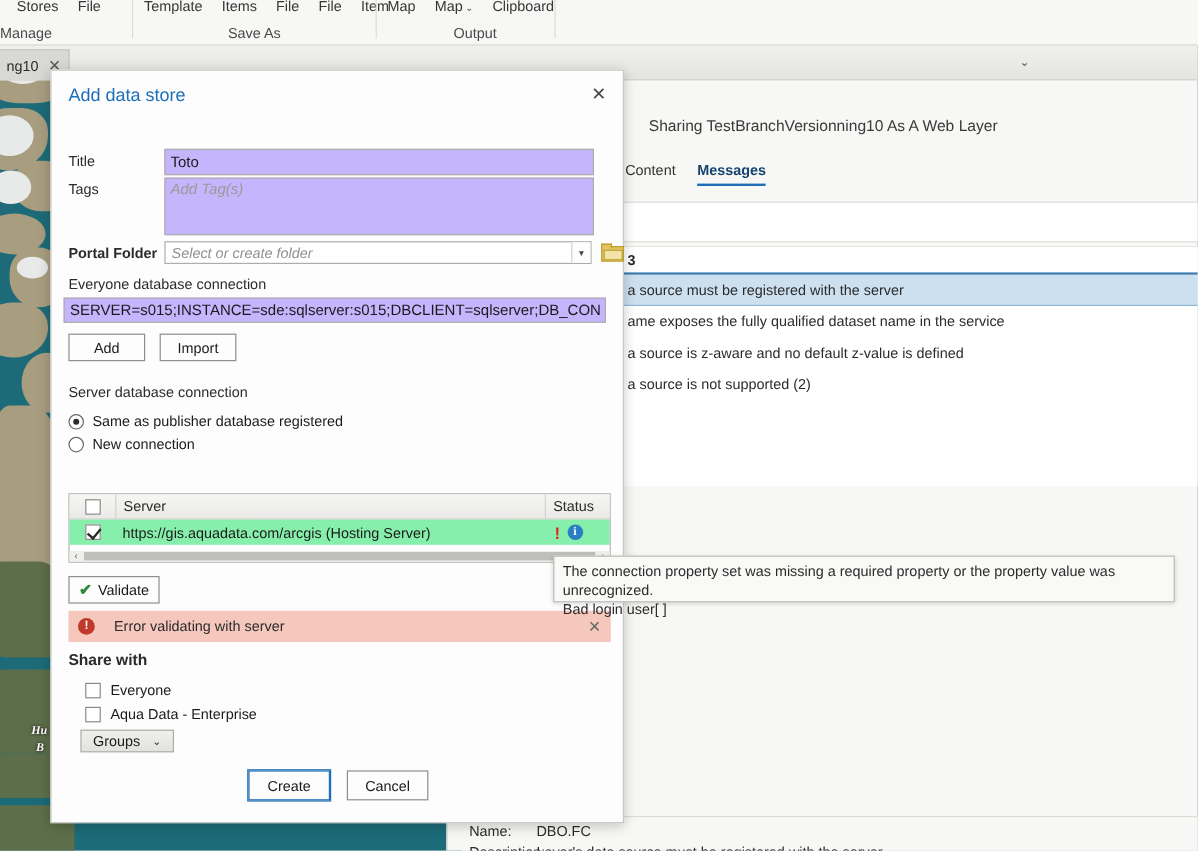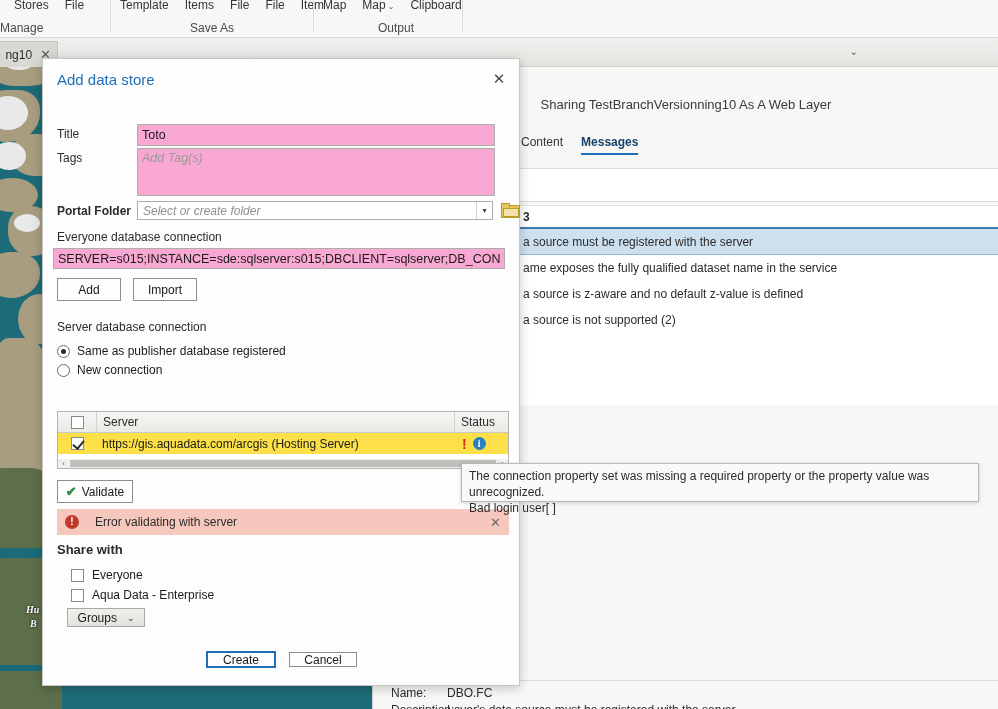--- a/index.html
+++ b/index.html
@@ -139,21 +139,21 @@
     text-align: center; line-height: 20px; font-size: 15px; color: #4a4a4a;
   }
   .dlg-sub {
     position: absolute; left: 14px; top: 44px; font-size: 12px; color: #2b2b2b;
   }
 
   .frow { position: absolute; display: flex; align-items: flex-start; }
   .flabel { font-size: 12px; color: #2b2b2b; padding-top: 3px; }
 
   .tinput {
-    border: 1px solid #adadaa; background: #f9a8d4; font-size: 12.5px;
+    border: 1px solid #adadaa; background: #c4b5fd; font-size: 12.5px;
     padding: 2px 4px; color: #1a1a1a; font-family: "Liberation Sans", sans-serif;
     outline: none; border-radius: 0;
   }
   .tinput::placeholder { color: #9a9a96; font-style: italic; }
 
   .combo {
     position: relative; border: 1px solid #adadaa; background: #fff; height: 19px;
   }
   .combo .ctext {
     position: absolute; left: 5px; top: 2px; font-size: 12px;
@@ -217,21 +217,21 @@
   .grid-head {
     display: flex; height: 21px; background: linear-gradient(180deg,#f6f6f4,#e9e9e6);
     border-bottom: 1px solid #c8c8c4; align-items: center;
   }
   .gh-chk { width: 38px; display: flex; justify-content: center; }
   .gh-srv { flex: 1; font-size: 12px; color: #2b2b2b; padding-left: 6px;
             border-left: 1px solid #d2d2ce; height: 21px; line-height: 21px; }
   .gh-st  { width: 54px; font-size: 12px; color: #2b2b2b; padding-left: 6px;
             border-left: 1px solid #d2d2ce; height: 21px; line-height: 21px; }
   .grid-row {
-    display: flex; height: 21px; background: #fde047; align-items: center;
+    display: flex; height: 21px; background: #86efac; align-items: center;
   }
   .gr-chk { width: 38px; display: flex; justify-content: center; }
   .gr-srv { flex: 1; font-size: 12px; color: #1a1a1a; padding-left: 6px; white-space: nowrap; }
   .gr-st  { width: 54px; display: flex; align-items: center; gap: 6px; padding-left: 8px; }
   .bang { color: #d8291c; font-weight: bold; font-size: 14px; line-height: 14px; }
   .infoi {
     width: 13px; height: 13px; border-radius: 50%; background: #2a7fc4;
     color: #fff; font-size: 10px; font-weight: bold; text-align: center;
     line-height: 13px; font-family: "Liberation Serif", serif;
   }
@@ -268,21 +268,21 @@
   .grpbtn {
     position: absolute; left: 66px; top: 606px; width: 78px; height: 19px;
     background: linear-gradient(180deg,#efefec,#e2e2de); border: 1px solid #a8a8a4;
     display: flex; align-items: center; justify-content: center; gap: 10px;
     font-size: 12px; color: #1a1a1a;
   }
   .grpbtn .cv { font-size: 9px; color: #333; }
 
   .dlg-footer { position: absolute; left: 0; bottom: 18px; width: 478px;
                 display: flex; justify-content: center; gap: 14px; }
-  .foot-btn { width: 68px; height: 15px; }
+  .foot-btn { width: 68px; height: 25px; }
 
   
   .tooltip {
     position: absolute; left: 461px; top: 463px; width: 518px; height: 39px;
     background: #f9f9f7; border: 1px solid #b9b9b5;
     box-shadow: 0 1px 4px rgba(0,0,0,0.18);
     padding: 4px 7px; font-size: 12px; color: #2b2b2b; line-height: 16px;
     z-index: 50;
   }
 </style>

